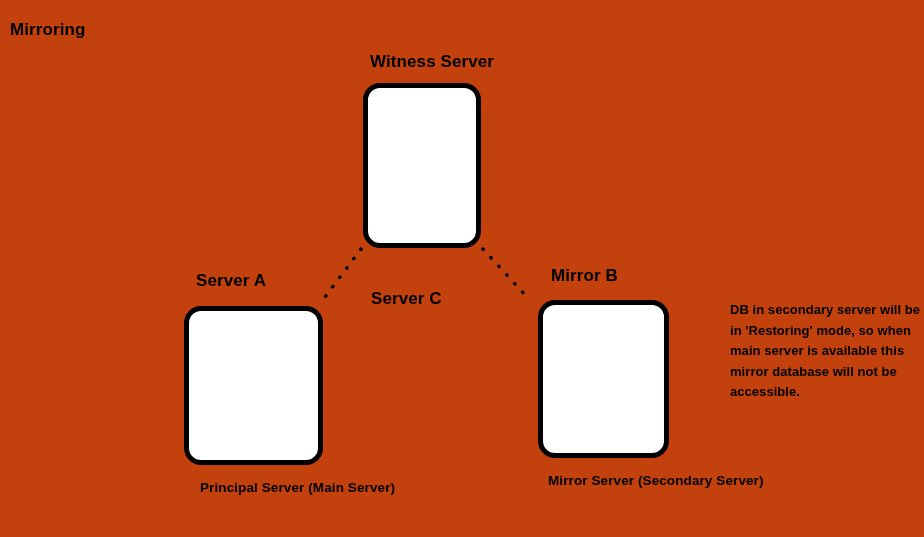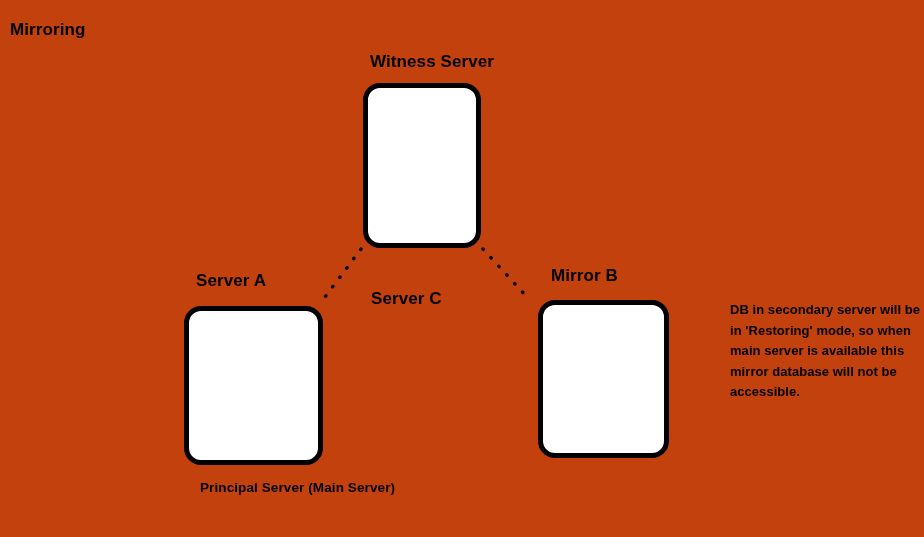--- a/index.html
+++ b/index.html
@@ -96,16 +96,17 @@
   <div class="abs node-label" id="witness-server-label">Witness Server</div>
   <div class="abs server-box" id="witness-server-box"></div>
   <div class="abs node-label" id="server-c-label">Server C</div>
 
   <div class="abs node-label" id="server-a-label">Server A</div>
   <div class="abs server-box" id="principal-server-box"></div>
   <div class="abs node-caption" id="principal-server-caption">Principal Server  (Main Server)</div>
 
   <div class="abs node-label" id="server-b-label">Mirror B</div>
   <div class="abs server-box" id="mirror-server-box"></div>
+  <div class="abs node-caption" id="mirror-server-caption">Mirror Server  (Secondary Server)</div>
 
   <div class="abs" id="note-text">DB in secondary server will be in 'Restoring' mode, so when main server is available this mirror database will not be accessible.</div>
 
 </div>
 
 </body></html>

